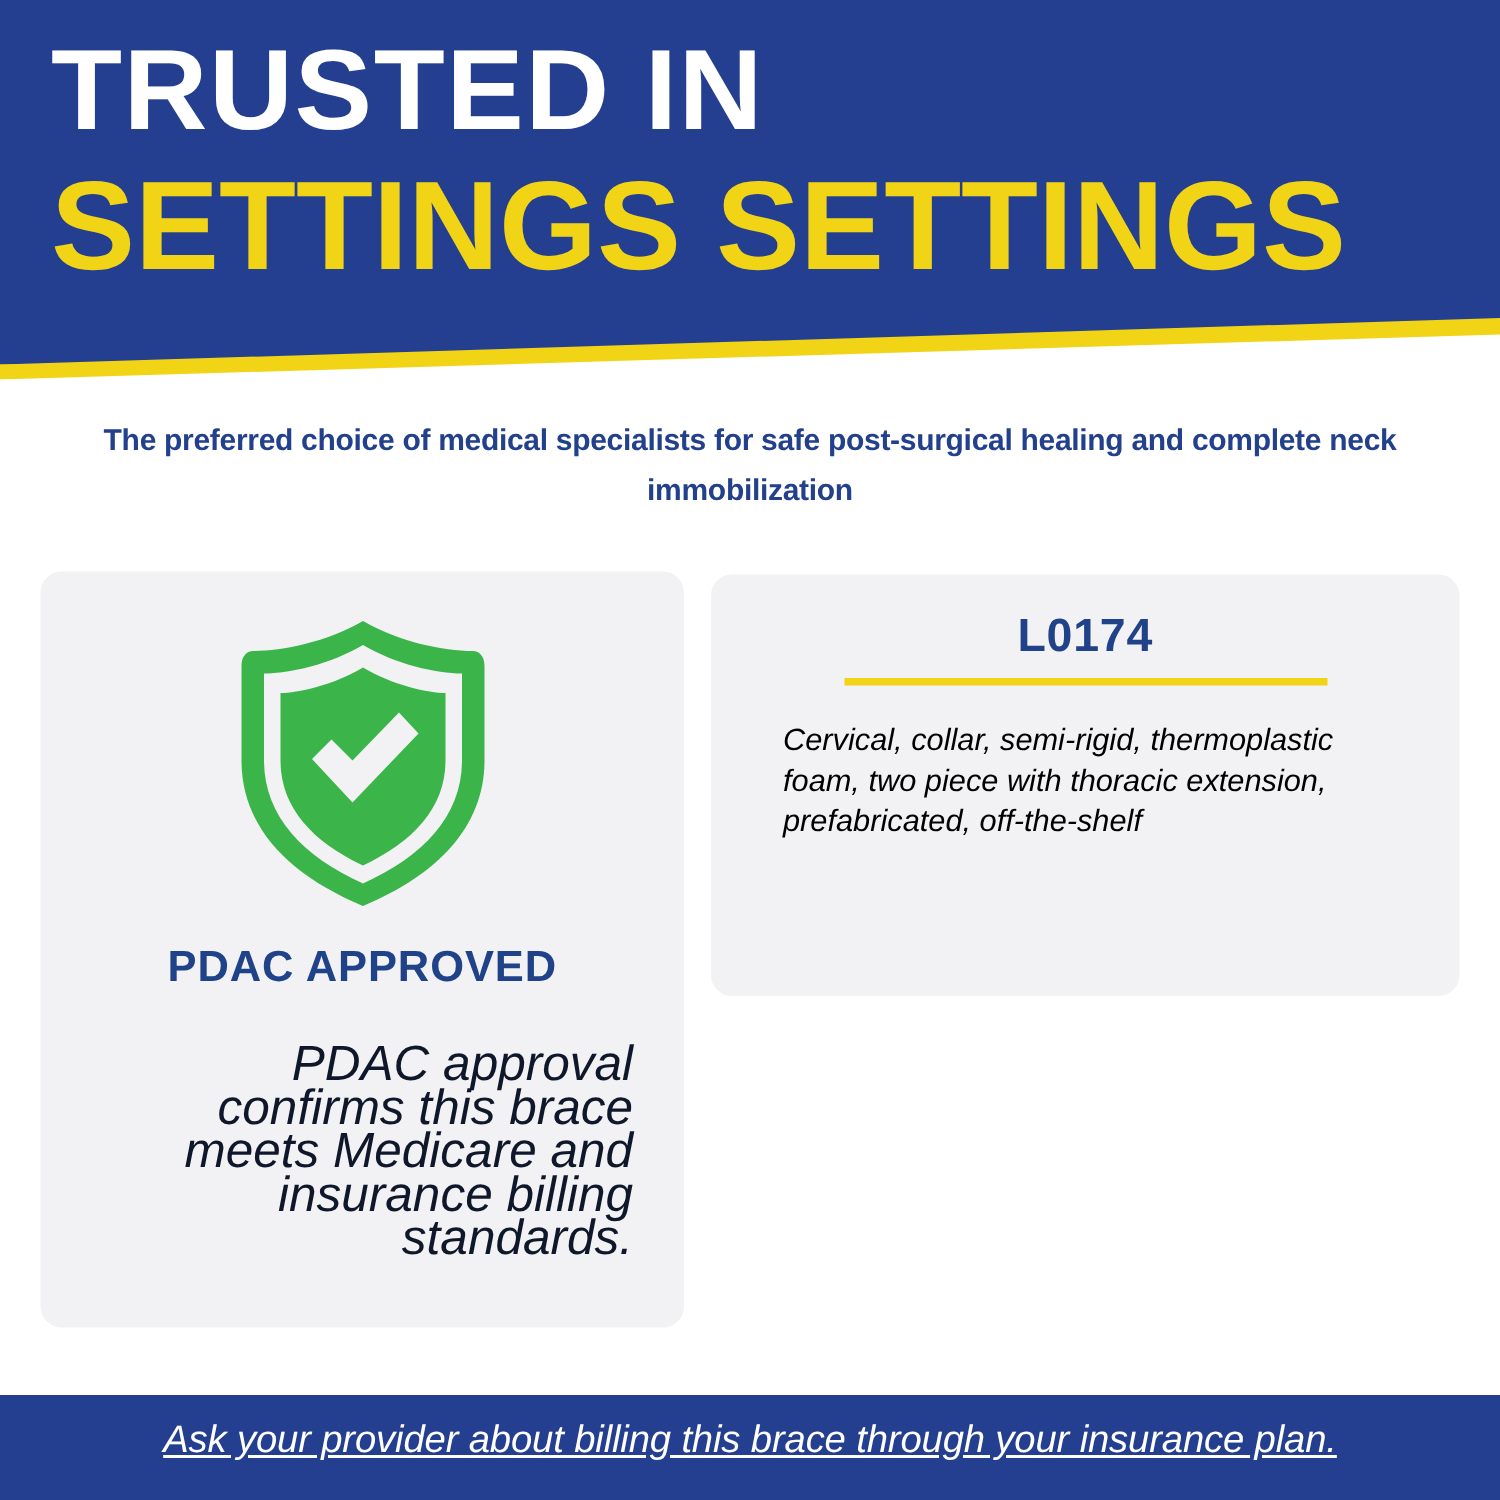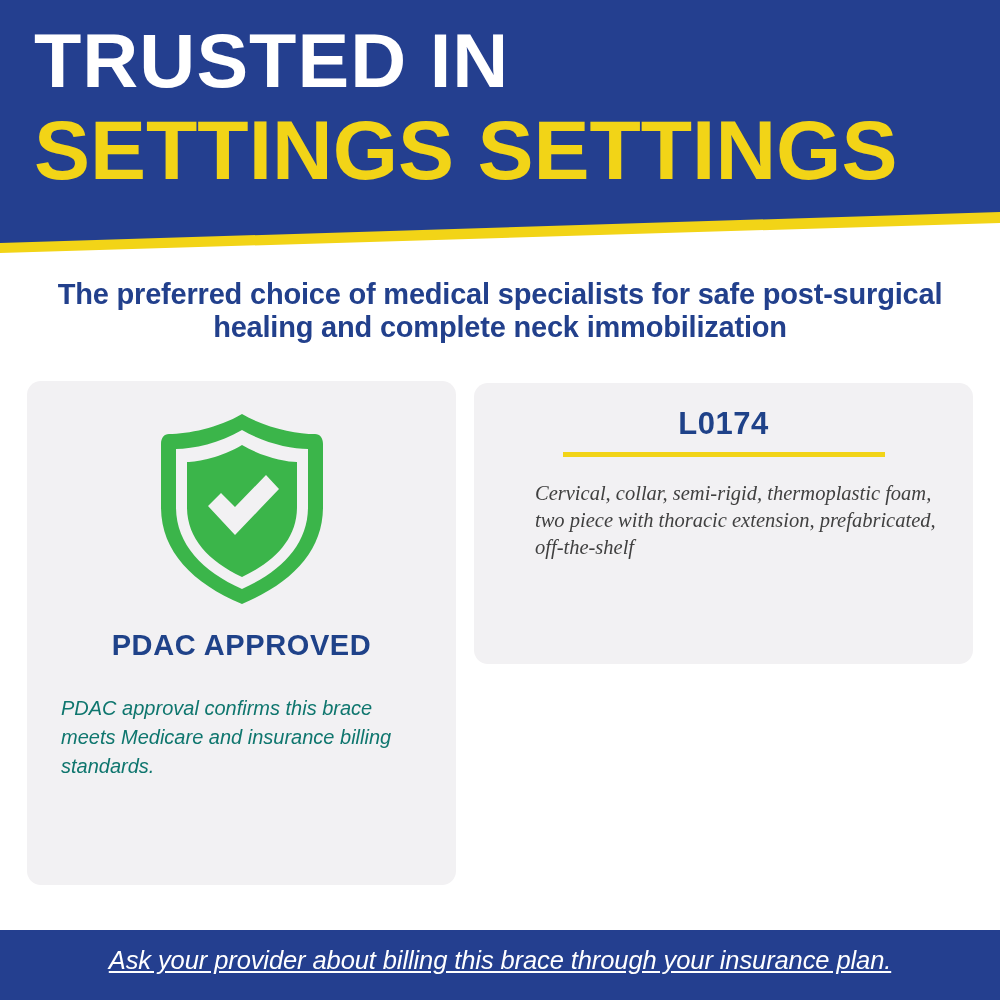--- a/index.html
+++ b/index.html
@@ -85,21 +85,21 @@
   .logo svg { display: block; }
 
   
   .subtitle {
     position: absolute;
     left: 50px;
     top: 278px;
     width: 900px;
     text-align: center;
     color: #22408c;
-    font-size: 29px;
+    font-size: 20px;
     font-weight: 700;
     line-height: 33px;
     letter-spacing: -0.2px;
   }
 
   
   .card {
     position: absolute;
     background: #f2f1f3;
     border-radius: 14px;
@@ -140,23 +140,23 @@
     font-size: 29px;
     font-weight: 700;
     letter-spacing: 0.6px;
   }
 
   .pdac-body {
     position: absolute;
     left: 34px;
     top: 313px;
     width: 361px;
-    text-align: left;
-    color: #0f766e;
-    font-size: 20px;
+    text-align: right;
+    color: #0f172a;
+    font-size: 33px;
     font-style: italic;
     font-weight: 400;
     line-height: 29px;
   }
 
   
   .code-title {
     position: absolute;
     left: 0;
     top: 23px;
@@ -170,29 +170,28 @@
   .code-rule {
     position: absolute;
     left: 89px;
     top: 69px;
     width: 322px;
     height: 5px;
     background: #f2d417;
   }
   .code-desc {
     position: absolute;
-    left: 61px;
+    left: 48px;
     top: 97px;
     width: 420px;
-    color: #404040;
+    color: #000000;
     font-size: 20.5px;
     font-style: italic;
     font-weight: 400;
     line-height: 27px;
-    font-family: Liberation Serif, serif;
   }
 
   
   .footer-bar {
     position: absolute;
     left: 0;
     top: 930px;
     width: 1000px;
     height: 70px;
     background: #243f8f;

